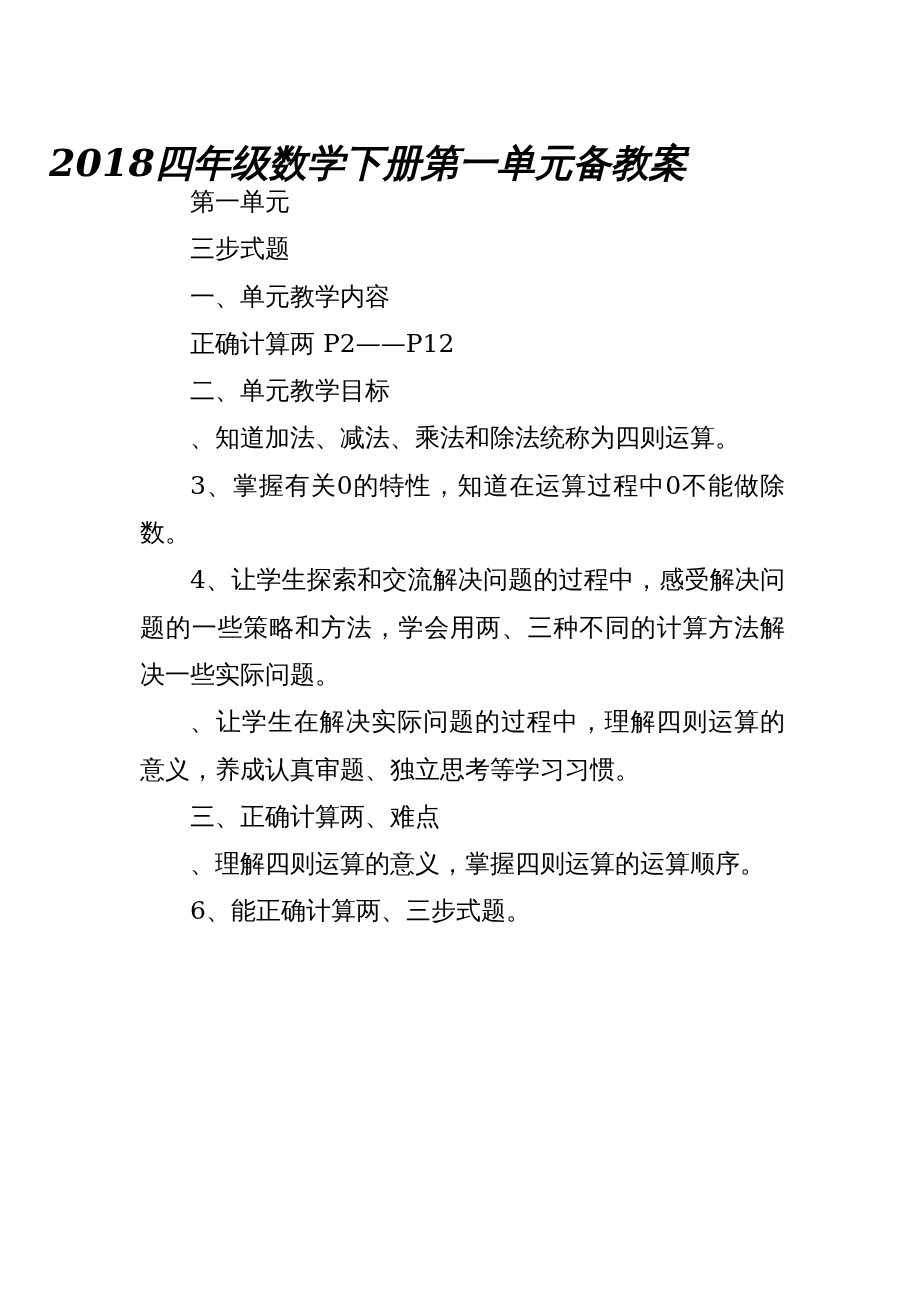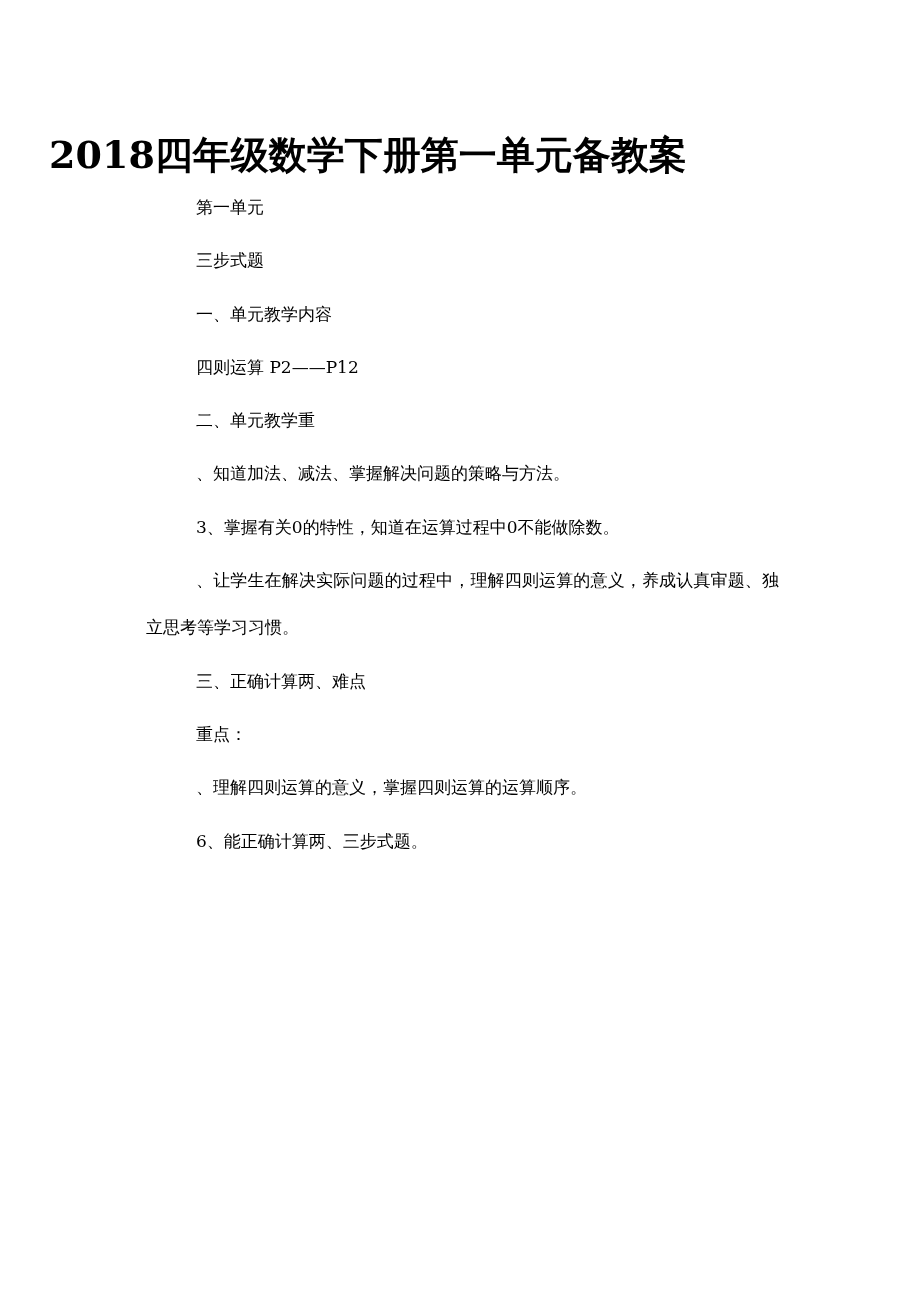--- a/index.html
+++ b/index.html
@@ -1,31 +1,31 @@
 <!DOCTYPE html>
 <html><head>
 <meta charset="utf-8">
 <style>
   html, body { margin: 0; padding: 0; background: #ffffff; }
   body { width: 920px; height: 1302px; overflow: hidden; position: relative; font-family: "DejaVu Serif", "Liberation Serif", serif; color: #000; }
-  .title { position: absolute; top: 102px; left: 0; width: 736px; text-align: center; font-size: 38px; line-height: 56px; letter-spacing: 0px; }
+  .title { position: absolute; top: 110px; left: 0; width: 736px; text-align: center; font-size: 38px; line-height: 56px; letter-spacing: 0px; font-style: italic; }
   .body { position: absolute; top: 178px; left: 140px; width: 645px; }
-  .p { font-size: 17px; line-height: 47.3px; margin: 6px; text-indent: 50px; text-align: justify; }
+  .p { font-size: 25px; line-height: 47.3px; margin: 0; text-indent: 50px; text-align: justify; }
 </style>
 </head>
 <body>
 
 <h1 class="title">2018四年级数学下册第一单元备教案</h1>
 
 <div class="body">
   <p class="p">第一单元</p>
   <p class="p">三步式题</p>
   <p class="p">一、单元教学内容</p>
-  <p class="p">四则运算 P2——P12</p>
-  <p class="p">二、单元教学重</p>
-  <p class="p">、知道加法、减法、掌握解决问题的策略与方法。</p>
+  <p class="p">正确计算两 P2——P12</p>
+  <p class="p">二、单元教学目标</p>
+  <p class="p">、知道加法、减法、乘法和除法统称为四则运算。</p>
   <p class="p">3、掌握有关0的特性，知道在运算过程中0不能做除数。</p>
+  <p class="p">4、让学生探索和交流解决问题的过程中，感受解决问题的一些策略和方法，学会用两、三种不同的计算方法解决一些实际问题。</p>
   <p class="p">、让学生在解决实际问题的过程中，理解四则运算的意义，养成认真审题、独立思考等学习习惯。</p>
   <p class="p">三、正确计算两、难点</p>
-  <p class="p">重点：</p>
   <p class="p">、理解四则运算的意义，掌握四则运算的运算顺序。</p>
   <p class="p">6、能正确计算两、三步式题。</p>
 </div>
 
 </body></html>

